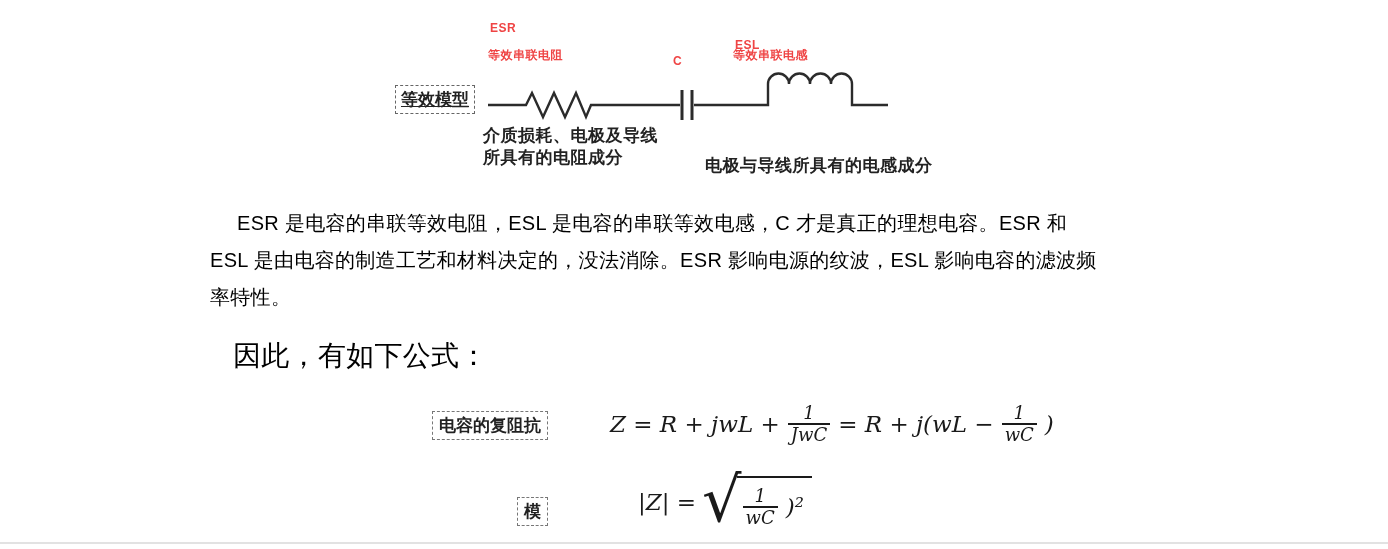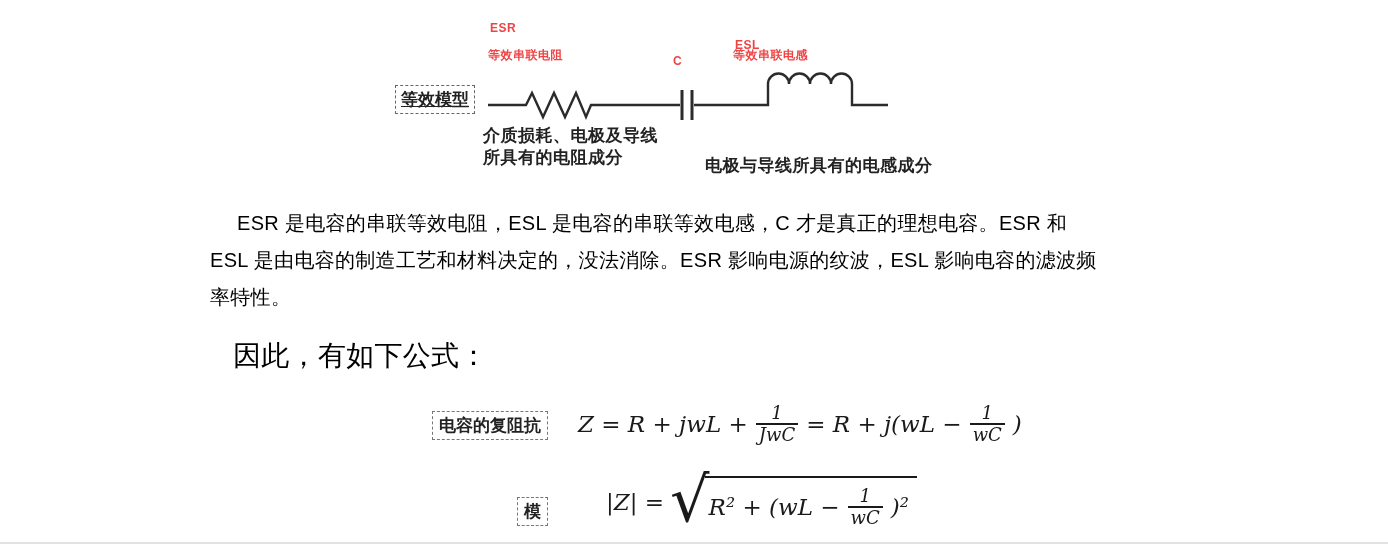--- a/index.html
+++ b/index.html
@@ -13,21 +13,21 @@
   .diag-note{position:absolute;font-weight:700;color:#222;font-size:17px;line-height:22px;white-space:nowrap;letter-spacing:.5px;}
   
   .para{position:absolute;left:210px;top:205px;width:960px;font-size:20px;line-height:37px;color:#000;}
   .para .pline{white-space:nowrap;letter-spacing:.3px;}
   .para .pline.first{text-indent:27px;}
   .intro{position:absolute;left:233px;top:342px;font-size:28px;line-height:28px;white-space:nowrap;letter-spacing:.3px;}
   
   .f-label-box{position:absolute;border:1px dashed #777;padding:2px 6px;font-size:17px;
                font-weight:700;color:#222;background:#fff;white-space:nowrap;}
   .formula{position:absolute;display:flex;align-items:center;gap:6px;
-           font-family:"DejaVu Serif",serif;font-style:italic;font-size:23px;color:#1a1a1a;white-space:nowrap;}
+           font-family:"DejaVu Serif",serif;font-style:italic;font-size:23px;color:#1a1a1a;white-space:nowrap;margin-left:32px;}
   .frac{display:inline-flex;flex-direction:column;align-items:center;font-size:18px;line-height:20px;margin:0 2px;}
   .frac .den{border-top:2px solid #1a1a1a;padding:0 3px;}
   .frac .num{padding:0 3px;}
   .sqrt-wrap{display:inline-flex;align-items:flex-start;}
   .sqrt-sym{font-style:normal;font-size:62px;line-height:48px;font-weight:400;color:#1a1a1a;}
   .radicand{border-top:2.5px solid #1a1a1a;margin-left:-5px;padding:8px 8px 0 4px;
             display:inline-flex;align-items:center;gap:6px;}
   
   .bottom-divider{position:absolute;left:0;top:542px;width:100%;height:2px;}
 </style>
@@ -81,21 +81,20 @@
     </span>
     <span>)</span>
   </div>
 
   <div class="f-label-box" style="left:517px;top:497px;">模</div>
   <div class="formula" style="left:606px;top:476px;">
     <span>|Z| =</span>
     <span class="sqrt-wrap">
       <span class="sqrt-sym">√</span>
       <span class="radicand">
-        <span>R² + (wL −</span>
         <span class="frac">
           <span class="num">1</span>
           <span class="den">wC</span>
         </span>
         <span>)²</span>
       </span>
     </span>
   </div>
 
   <div class="bottom-divider" style="background: rgb(226, 226, 226);"></div>

